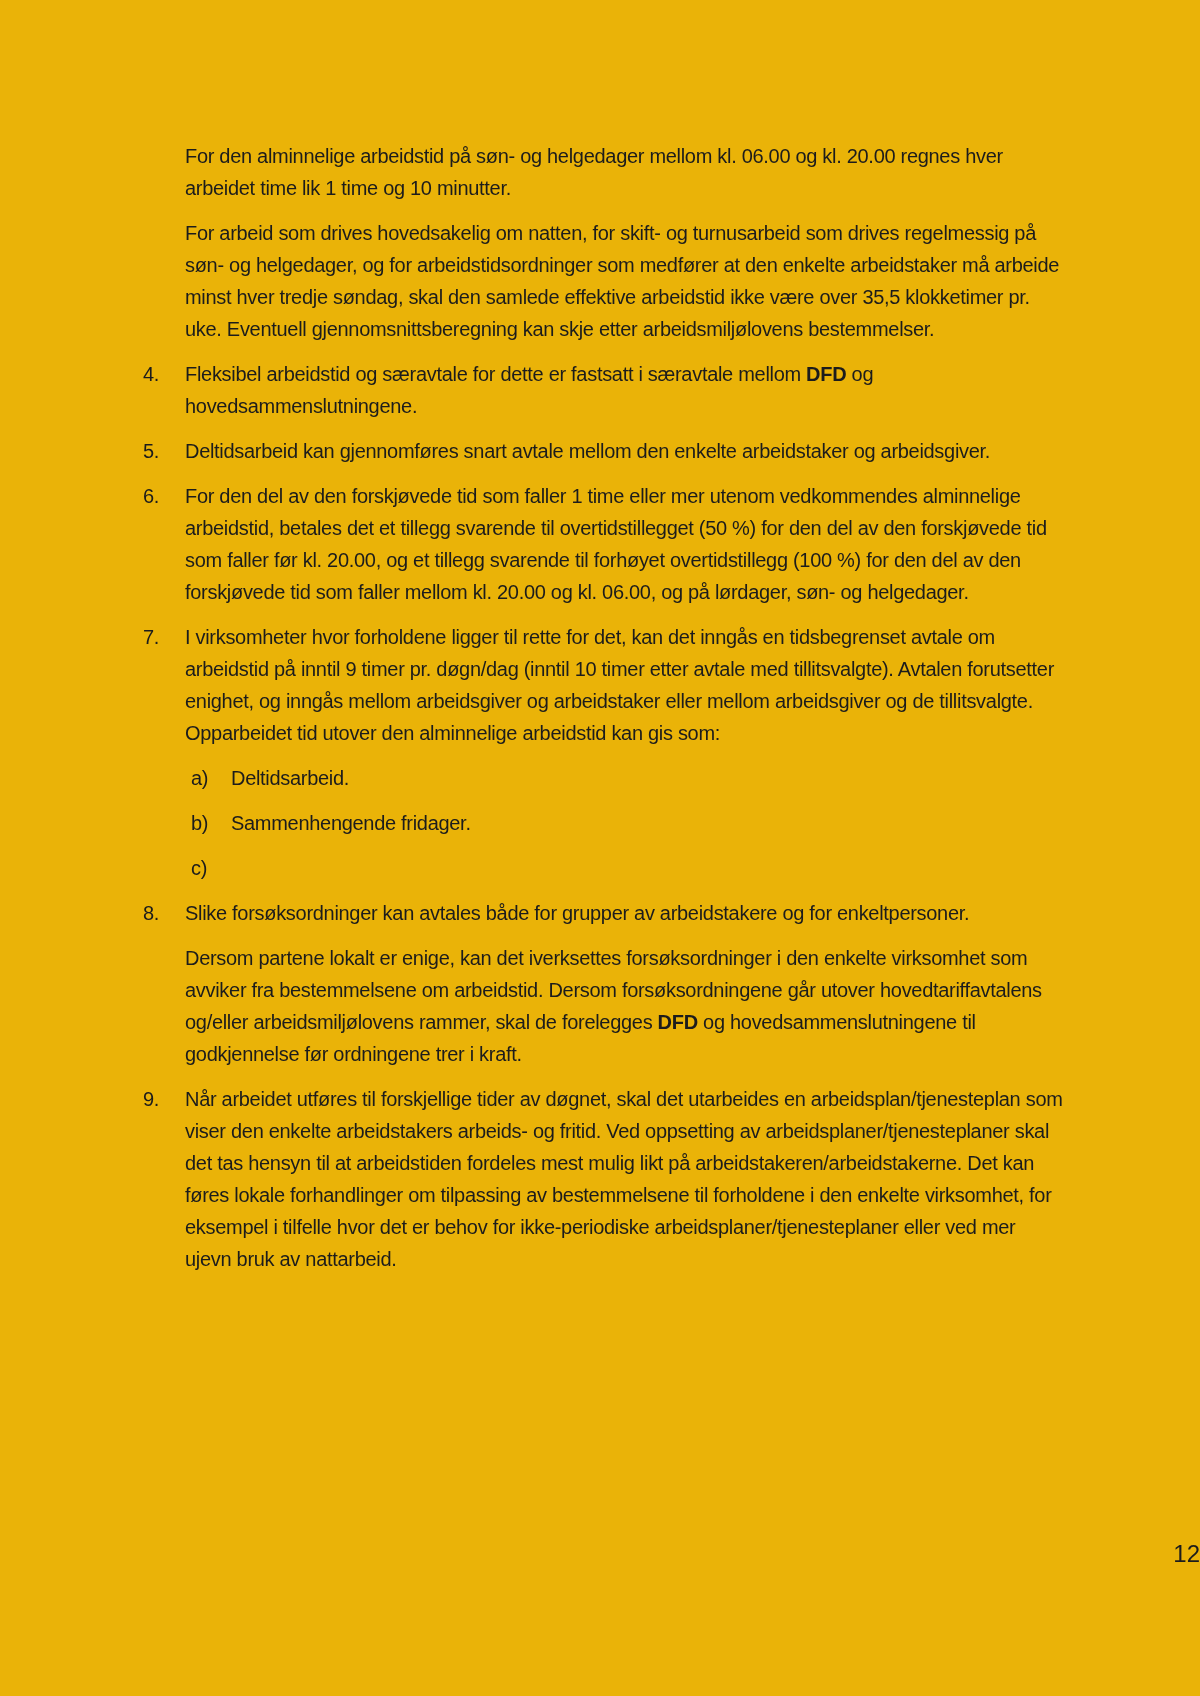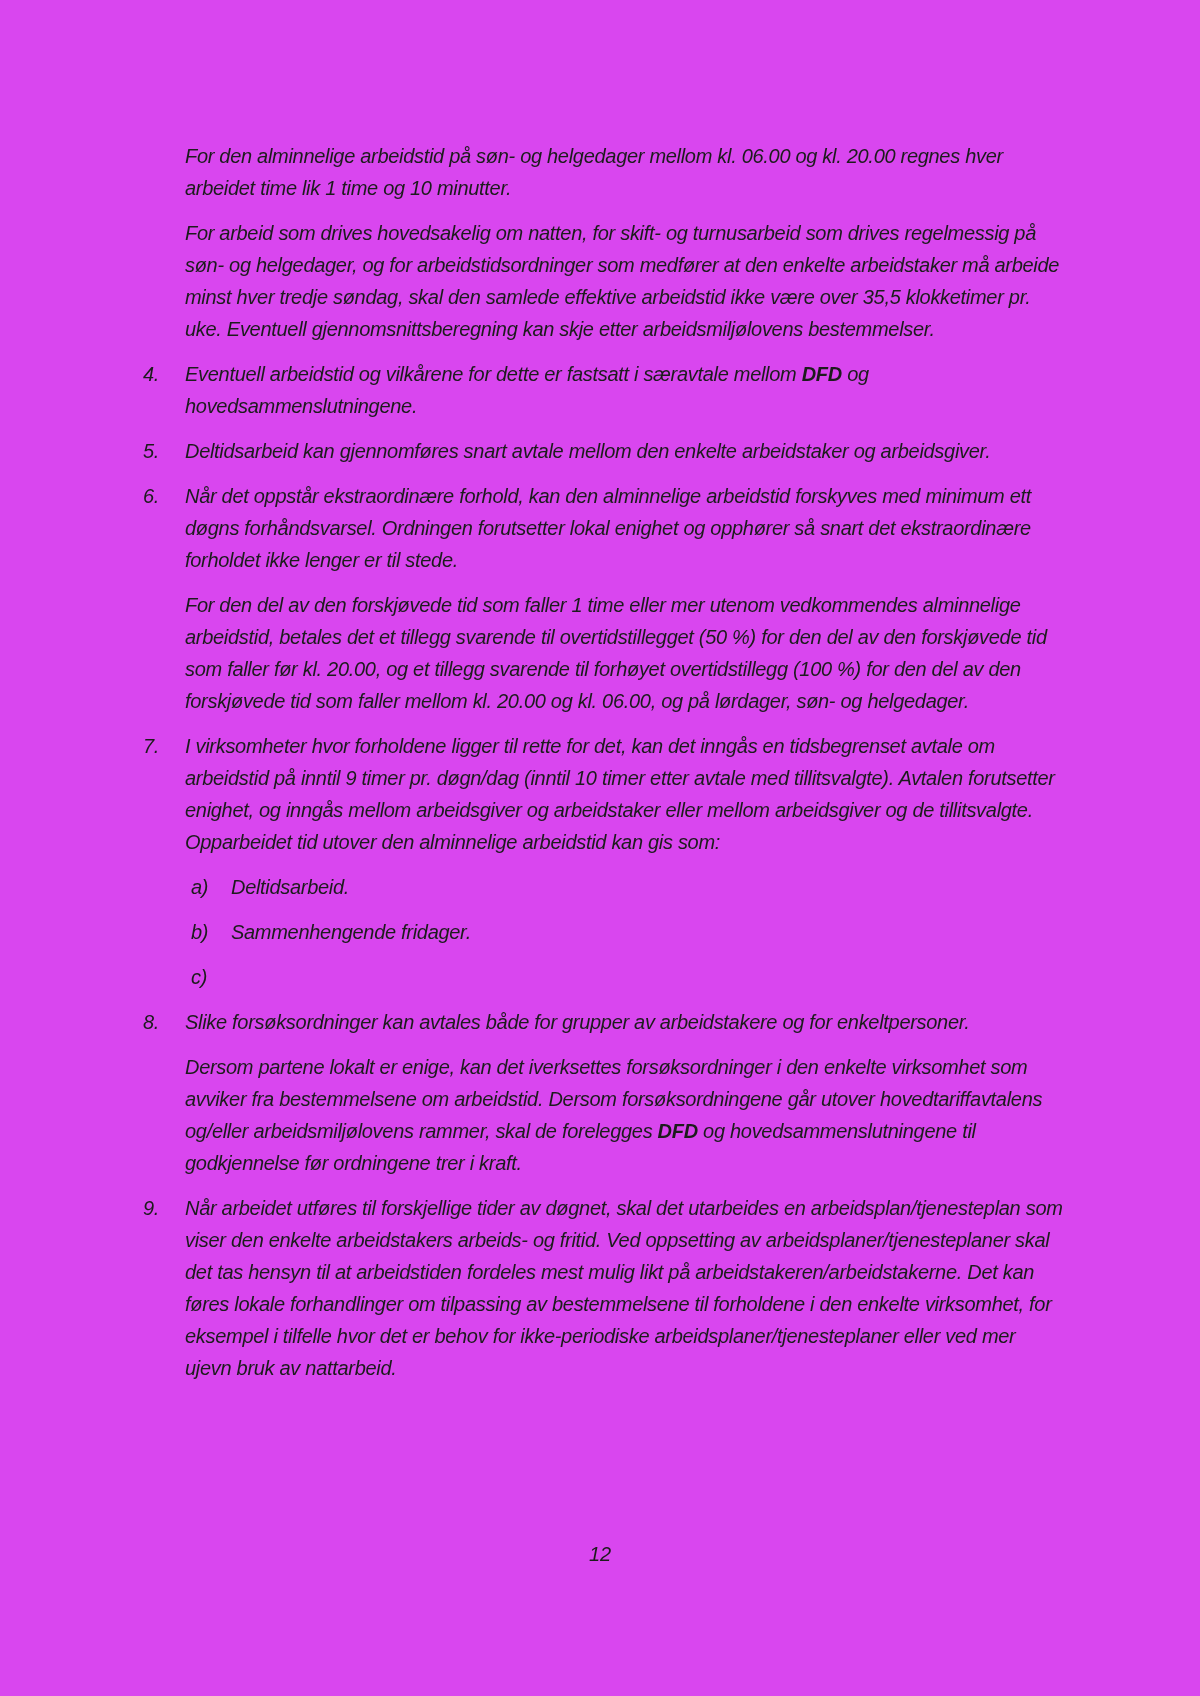--- a/index.html
+++ b/index.html
@@ -4,25 +4,24 @@
 <style>
   html, body {
     margin: 0;
     padding: 0;
     background: #ffffff;
   }
   .page {
     position: relative;
     width: 1200px;
     height: 1696px;
-    background: #d946ef;
+    background: #eab308;
     font-family: "Liberation Sans", "DejaVu Sans", sans-serif;
     color: #1c1c1c;
     overflow: hidden;
-    font-style: italic;
   }
   .content {
     position: absolute;
     top: 140px;
     left: 143px;
     width: 922px;
     font-size: 20px;
     line-height: 32px;
     letter-spacing: -0.3px;
     text-align: left;
@@ -55,54 +54,53 @@
     width: 40px;
   }
   b.bold-term {
     font-weight: bold;
   }
   .page-number {
     position: absolute;
     top: 1540px;
     left: 0;
     width: 1200px;
-    text-align: center;
-    font-size: 20px;
+    text-align: right;
+    font-size: 24px;
     line-height: 28px;
     color: #1c1c1c;
   }
 </style>
 </head>
 <body>
 
 <div class="page">
   <div class="content">
 
     <p class="para-indent">For den alminnelige arbeidstid på søn- og helgedager mellom kl. 06.00 og kl. 20.00 regnes hver arbeidet time lik 1 time og 10 minutter.</p>
 
     <p class="para-indent">For arbeid som drives hovedsakelig om natten, for skift- og turnusarbeid som drives regelmessig på søn- og helgedager, og for arbeidstidsordninger som medfører at den enkelte arbeidstaker må arbeide minst hver tredje søndag, skal den samlede effektive arbeidstid ikke være over 35,5 klokketimer pr. uke. Eventuell gjennomsnittsberegning kan skje etter arbeidsmiljølovens bestemmelser.</p>
 
     <div class="item">
       <span class="num">4.</span>
       <div class="body">
-        <p><span>Eventuell arbeidstid og vilkårene for dette er fastsatt i særavtale mellom </span><b class="bold-term">DFD</b><span> og hovedsammenslutningene.</span></p>
+        <p><span>Fleksibel arbeidstid og særavtale for dette er fastsatt i særavtale mellom </span><b class="bold-term">DFD</b><span> og hovedsammenslutningene.</span></p>
       </div>
     </div>
 
     <div class="item">
       <span class="num">5.</span>
       <div class="body">
         <p>Deltidsarbeid kan gjennomføres snart avtale mellom den enkelte arbeidstaker og arbeidsgiver.</p>
       </div>
     </div>
 
     <div class="item">
       <span class="num">6.</span>
       <div class="body">
-        <p>Når det oppstår ekstraordinære forhold, kan den alminnelige arbeidstid forskyves med minimum ett døgns forhåndsvarsel. Ordningen forutsetter lokal enighet og opphører så snart det ekstraordinære forholdet ikke lenger er til stede.</p>
         <p>For den del av den forskjøvede tid som faller 1 time eller mer utenom vedkommendes alminnelige arbeidstid, betales det et tillegg svarende til overtidstillegget (50 %) for den del av den forskjøvede tid som faller før kl. 20.00, og et tillegg svarende til forhøyet overtidstillegg (100 %) for den del av den forskjøvede tid som faller mellom kl. 20.00 og kl. 06.00, og på lørdager, søn- og helgedager.</p>
       </div>
     </div>
 
     <div class="item">
       <span class="num">7.</span>
       <div class="body">
         <p>I virksomheter hvor forholdene ligger til rette for det, kan det inngås en tidsbegrenset avtale om arbeidstid på inntil 9 timer pr. døgn/dag (inntil 10 timer etter avtale med tillitsvalgte). Avtalen forutsetter enighet, og inngås mellom arbeidsgiver og arbeidstaker eller mellom arbeidsgiver og de tillitsvalgte. Opparbeidet tid utover den alminnelige arbeidstid kan gis som:</p>
 
         <div class="sub">

